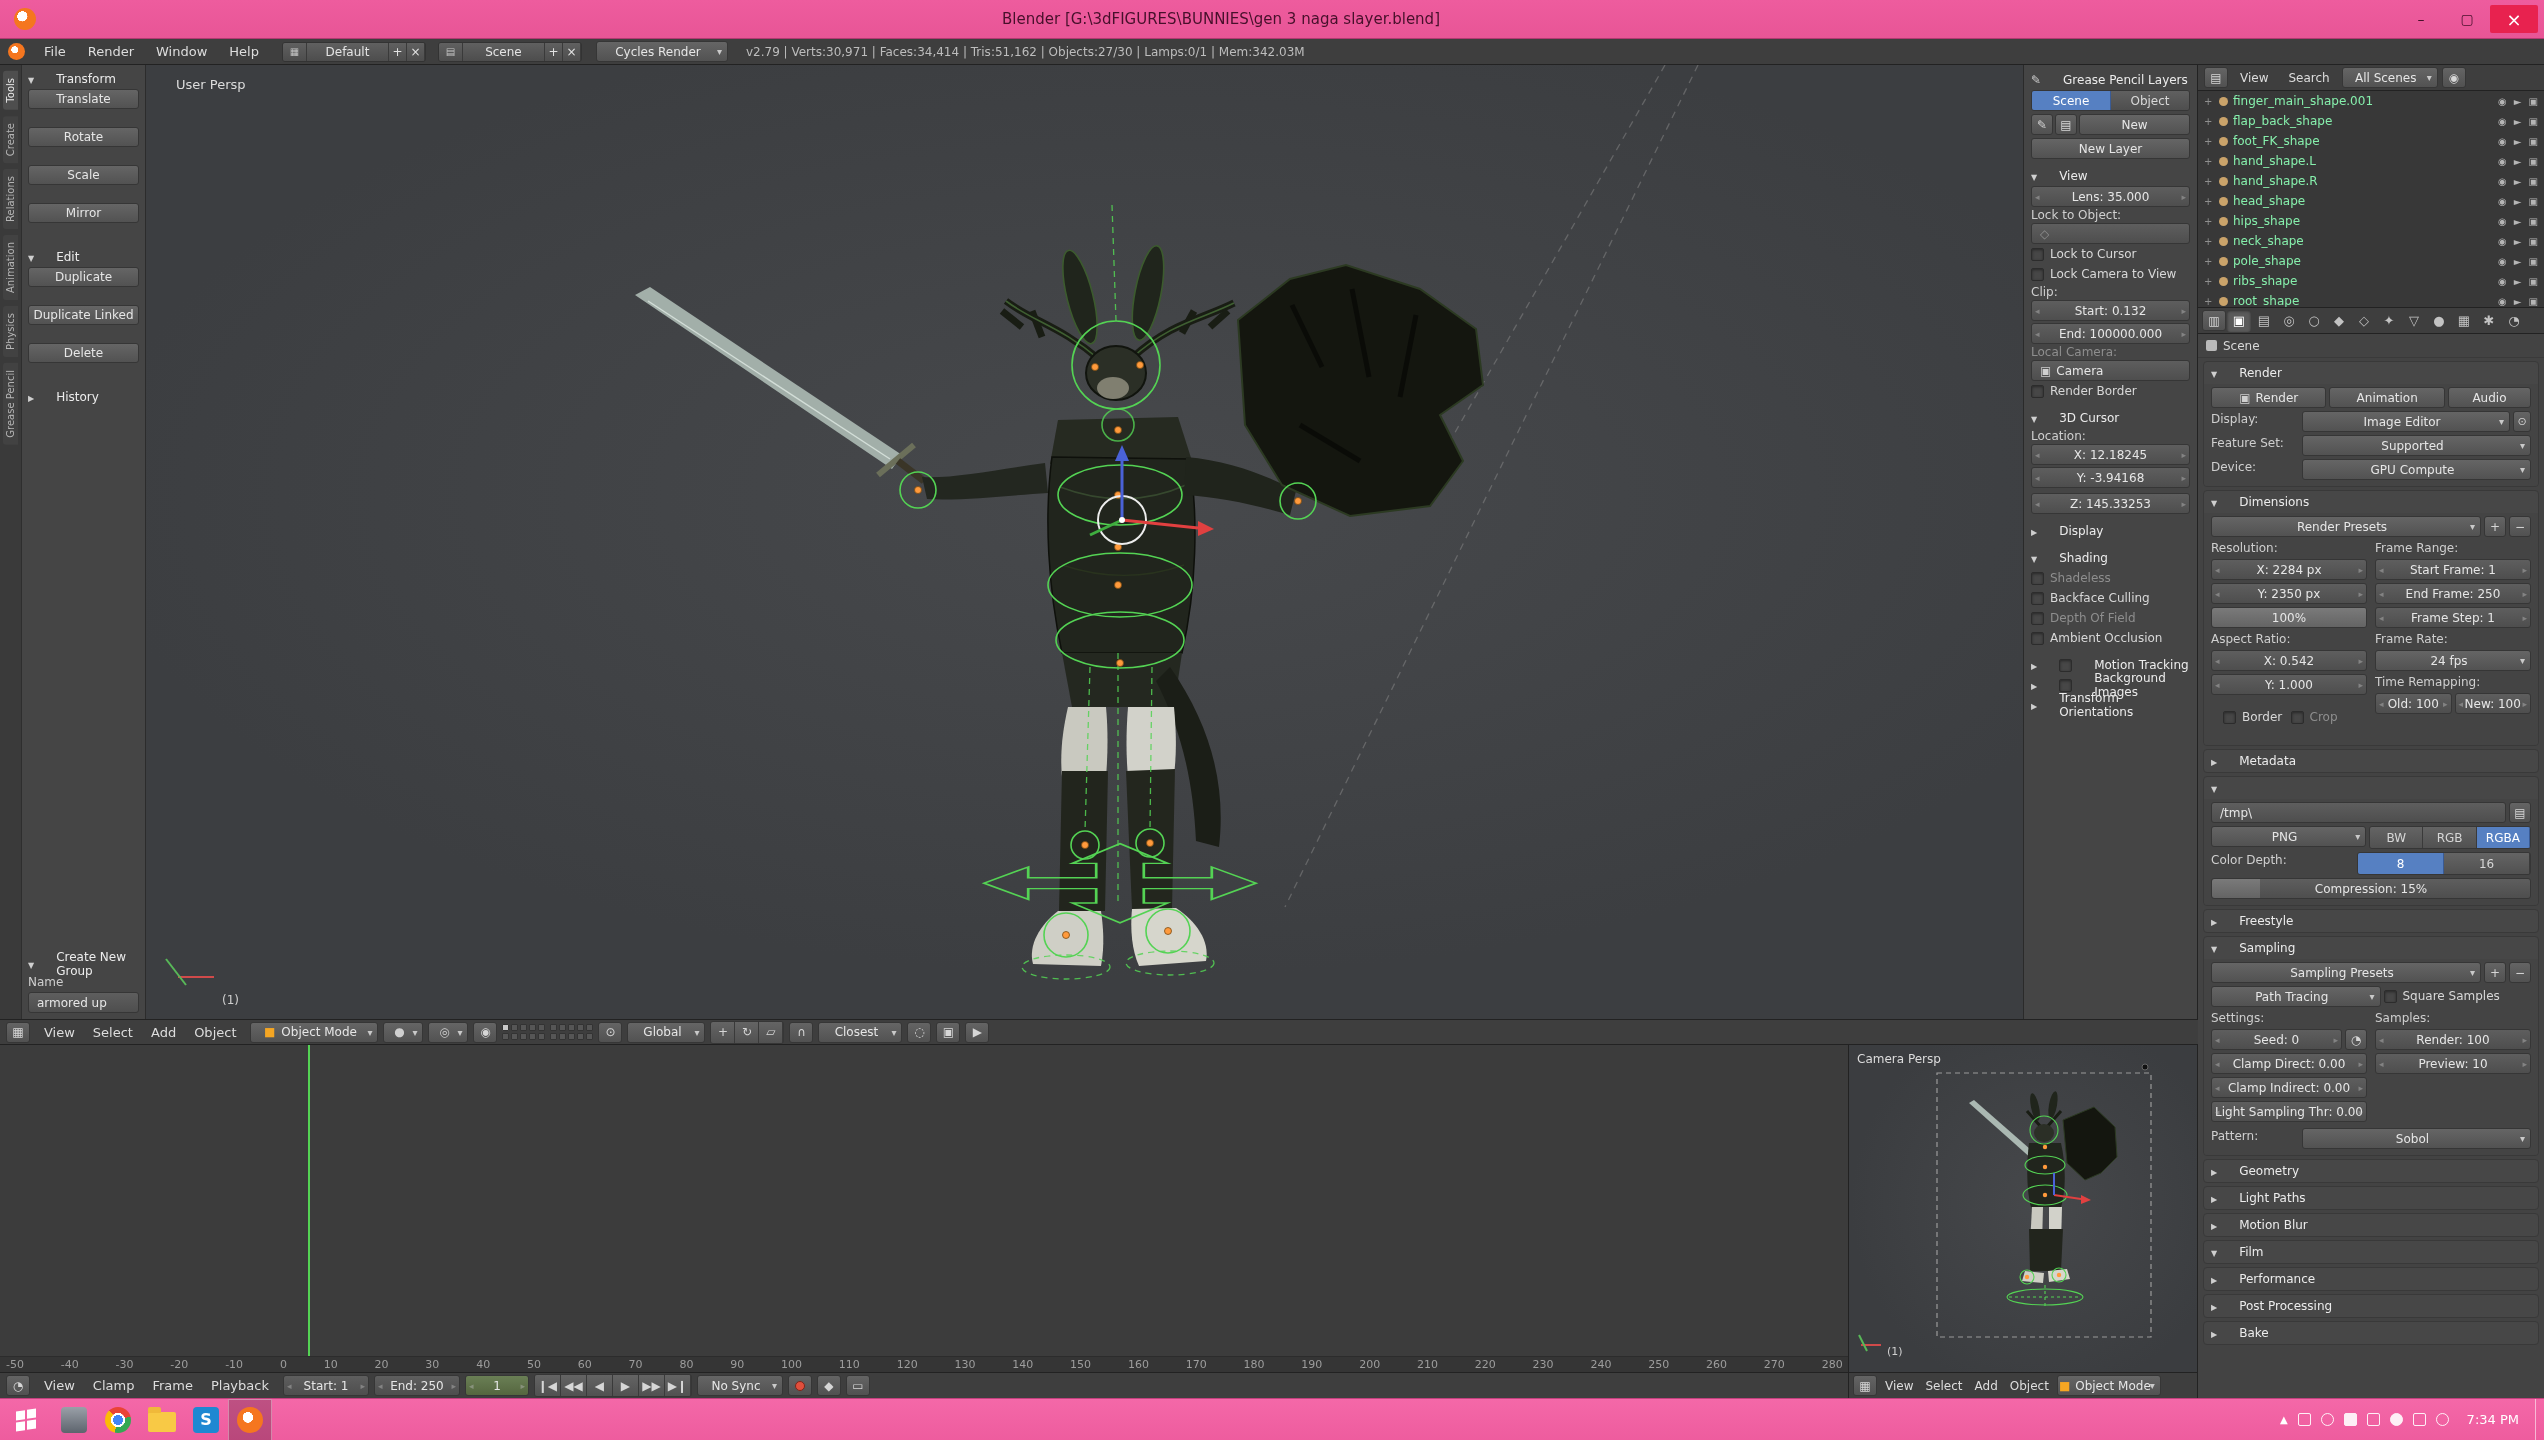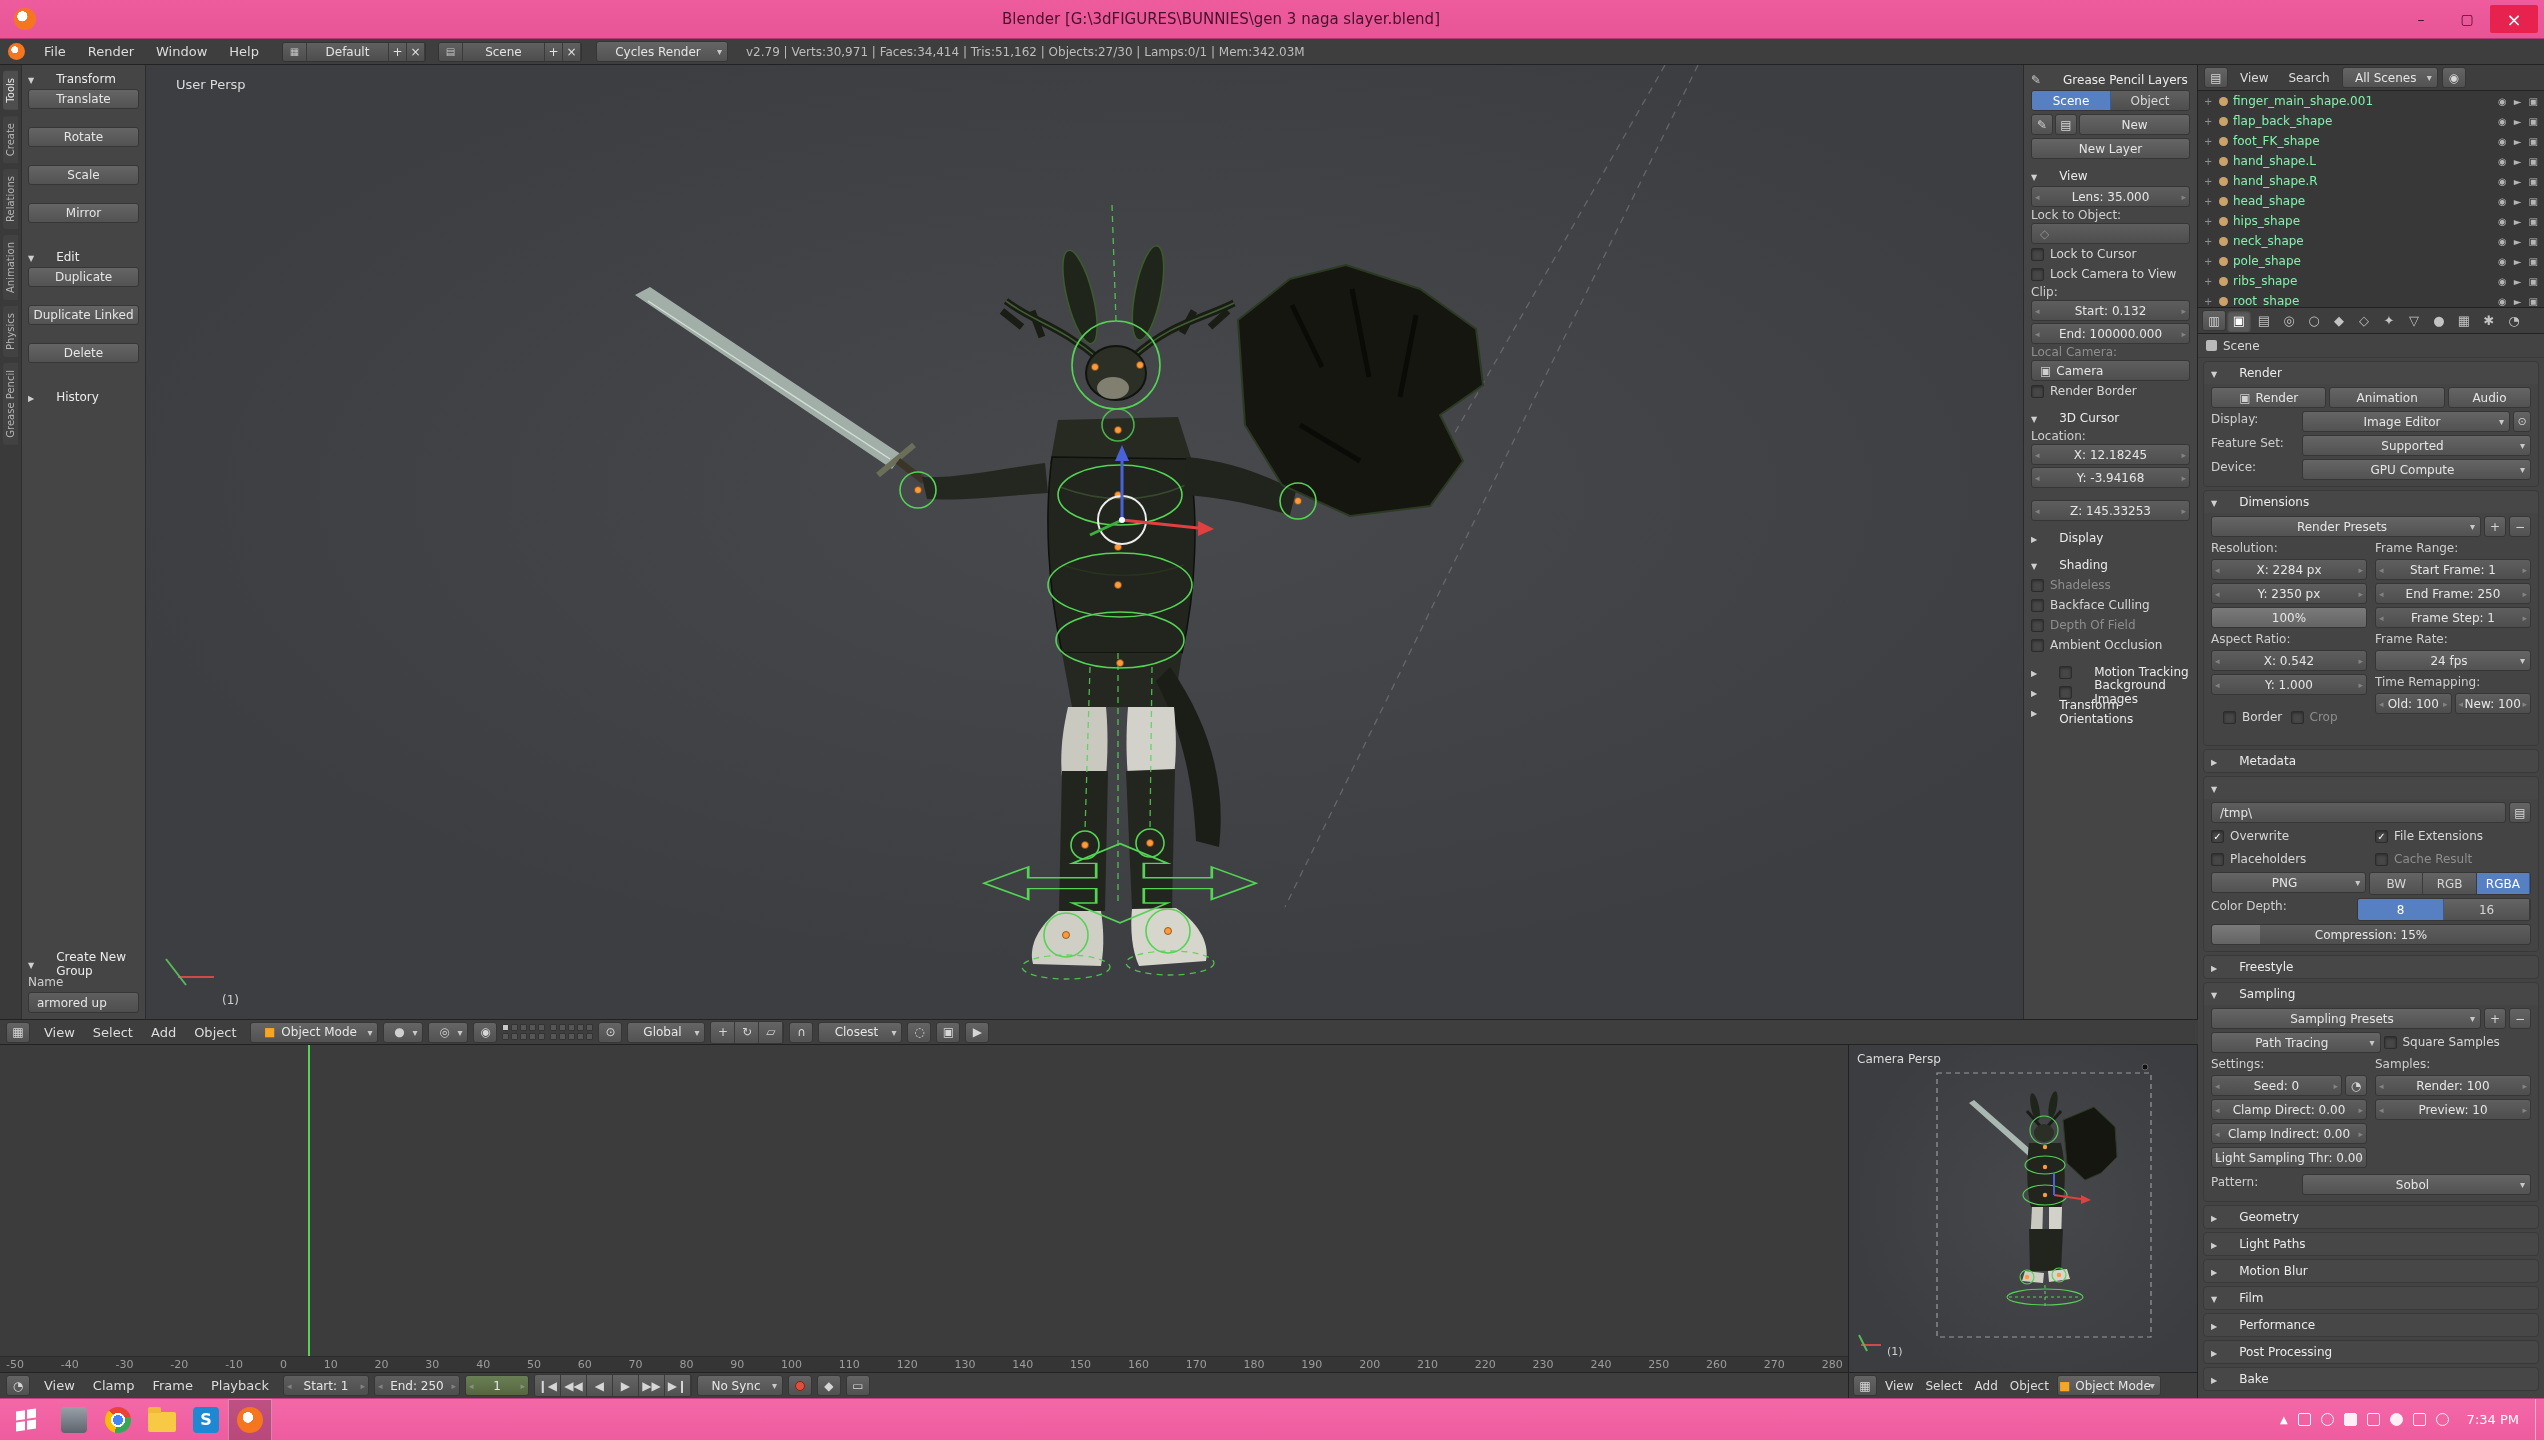--- a/index.html
+++ b/index.html
@@ -418,21 +418,21 @@
       <span>Render Border</span>
     </div>
     <div class="sep"></div>
 
     <div class="phead">
       <span class="car"></span>
       <span>3D Cursor</span>
     </div>
     <div class="plabel">Location:</div>
     <div class="fld num" style="margin-bottom:2px">X: 12.18245</div>
-    <div class="fld num" style="margin-bottom:12px">Y: -3.94168</div>
+    <div class="fld num" style="margin-bottom:5px">Y: -3.94168</div>
     <div class="fld num">Z: 145.33253</div>
     <div class="sep"></div>
 
     <div class="phead">
       <span class="car r"></span>
       <span>Display</span>
     </div>
     <div class="sep"></div>
     <div class="phead">
       <span class="car"></span>
@@ -763,42 +763,20 @@
 
   <div class="ppanel">
     <div class="phead">
       <span class="car"></span>
       <span></span>
     </div>
     <div class="pcontent">
       <div class="prow">
         <div class="fld txt">/tmp\</div>
         <div class="icon-btn" style="flex:0 0 22px">▤</div>
-      </div>
-      <div class="pgrid2">
-        <div class="pcol">
-          <div class="chkrow">
-            <span class="cbox on"></span>
-            <span>Overwrite</span>
-          </div>
-          <div class="chkrow">
-            <span class="cbox"></span>
-            <span>Placeholders</span>
-          </div>
-        </div>
-        <div class="pcol">
-          <div class="chkrow">
-            <span class="cbox on"></span>
-            <span>File Extensions</span>
-          </div>
-          <div class="chkrow">
-            <span class="cbox"></span>
-            <span class="dim">Cache Result</span>
-          </div>
-        </div>
       </div>
       <div class="prow">
         <div class="drop">PNG</div>
         <div class="mgroup" style="flex:1.2">
           <div class="icon-btn" style="flex:1">BW</div>
           <div class="icon-btn" style="flex:1">RGB</div>
           <div class="icon-btn blue" style="flex:1">RGBA</div>
         </div>
       </div>
       <div class="prow">

